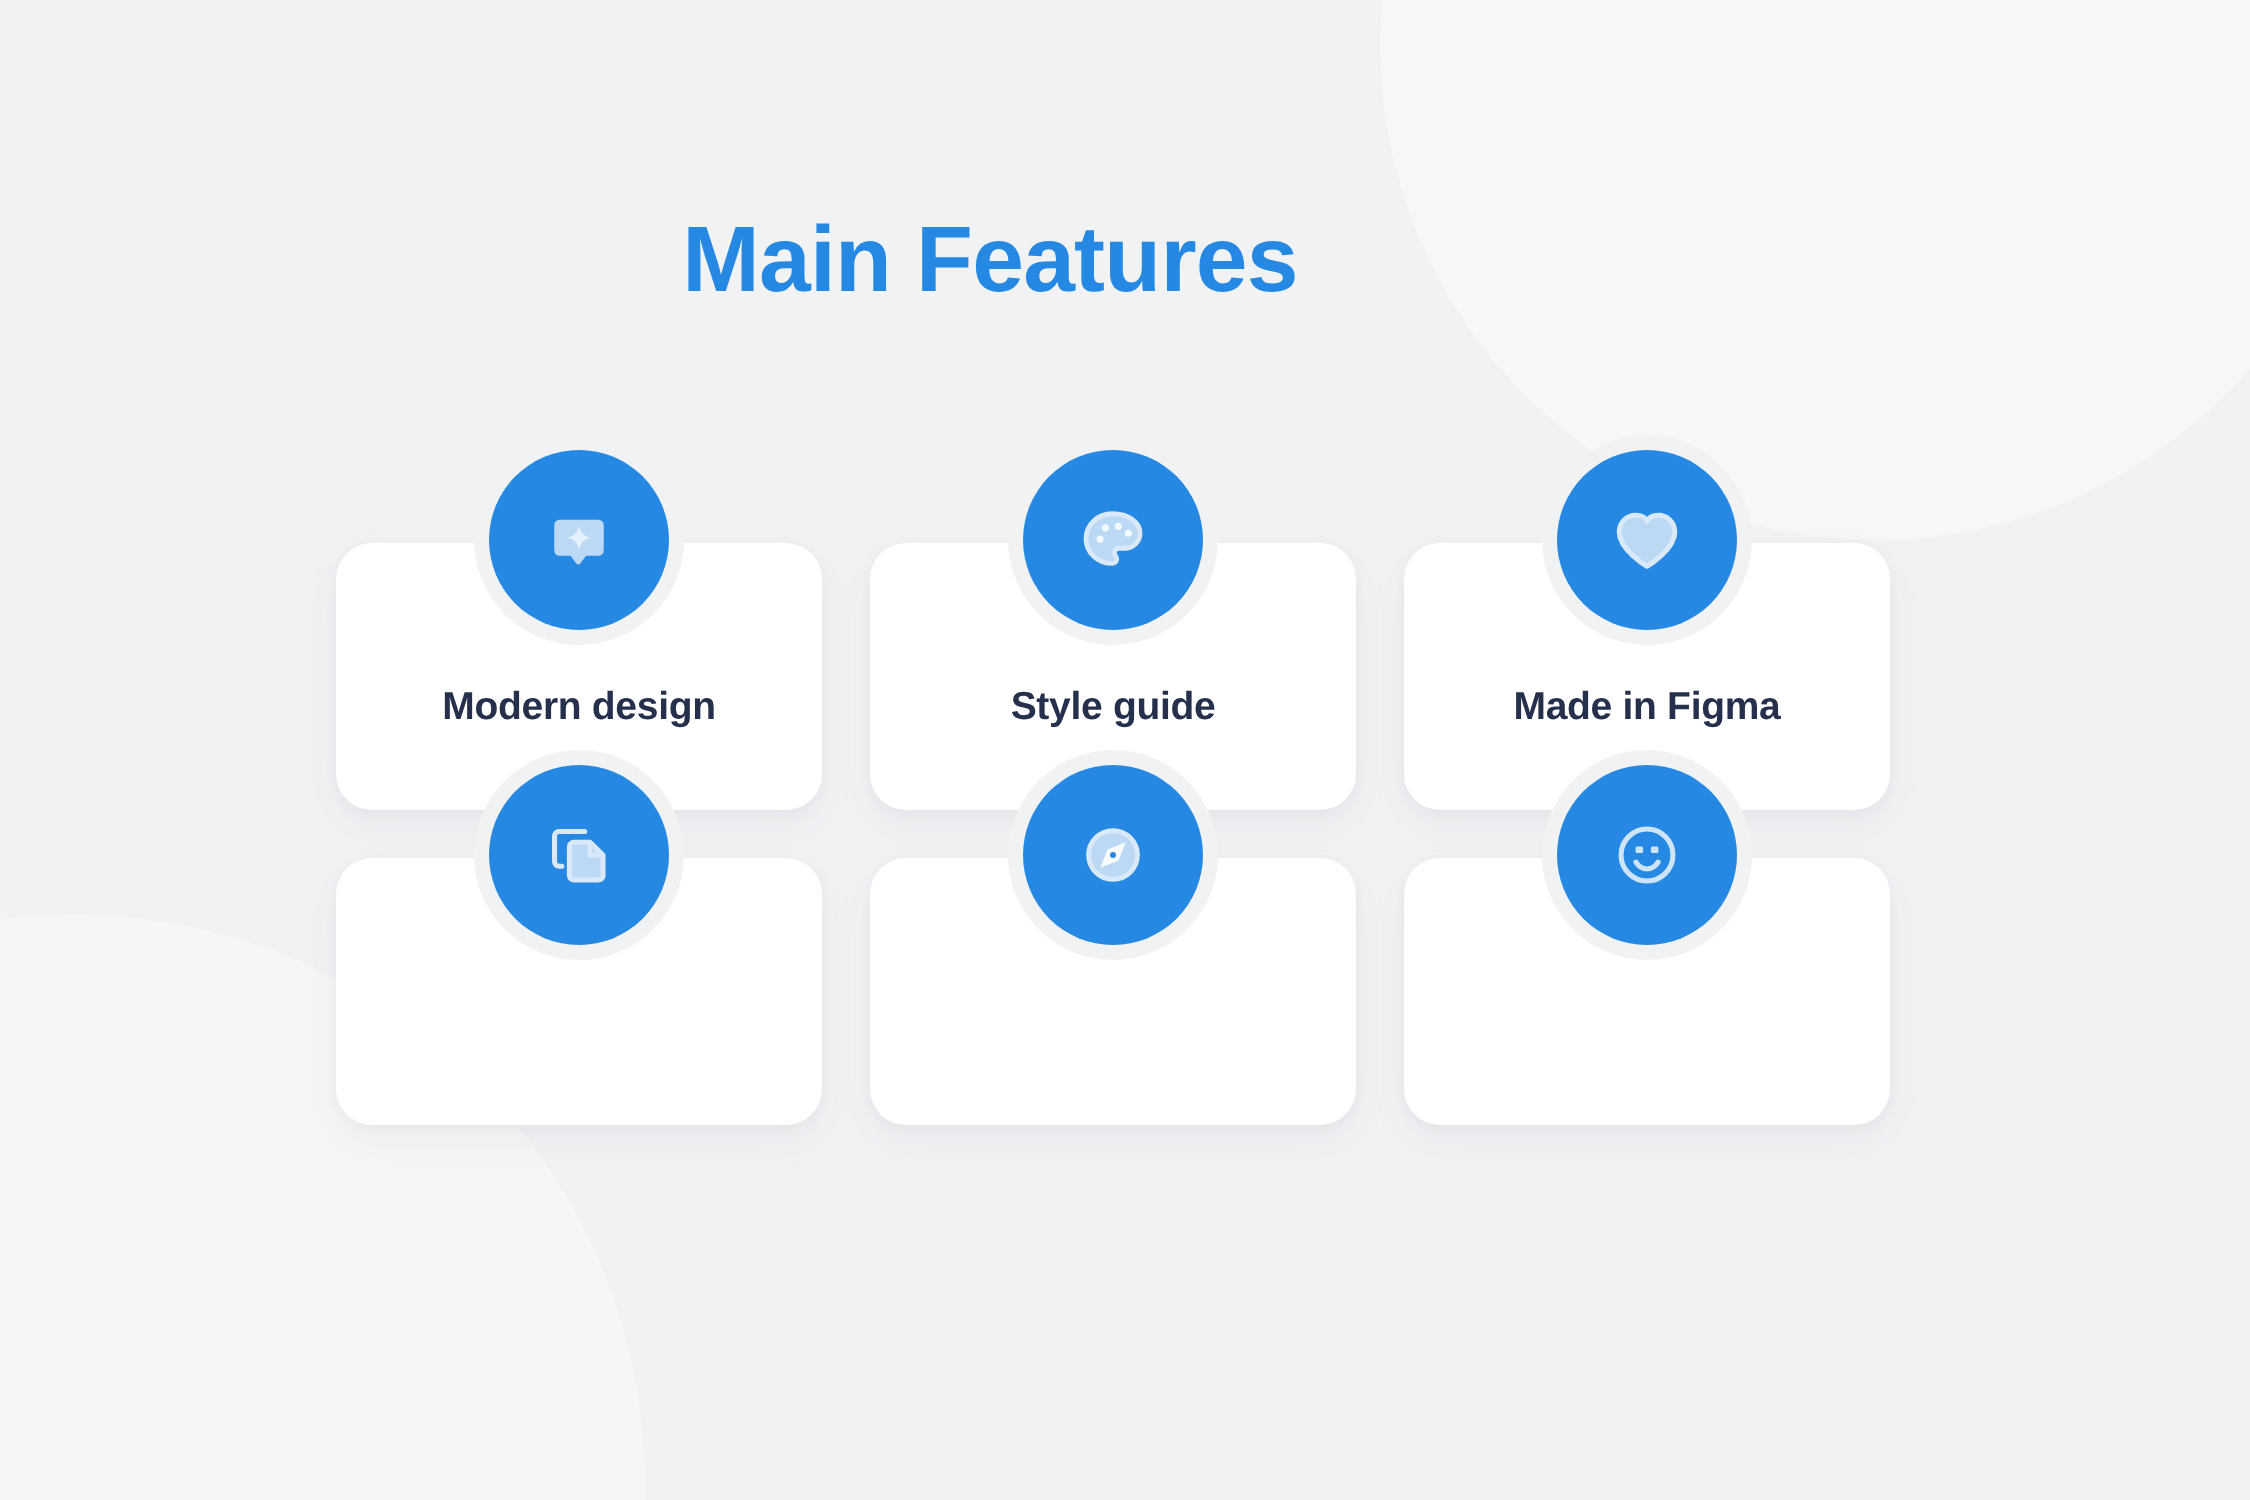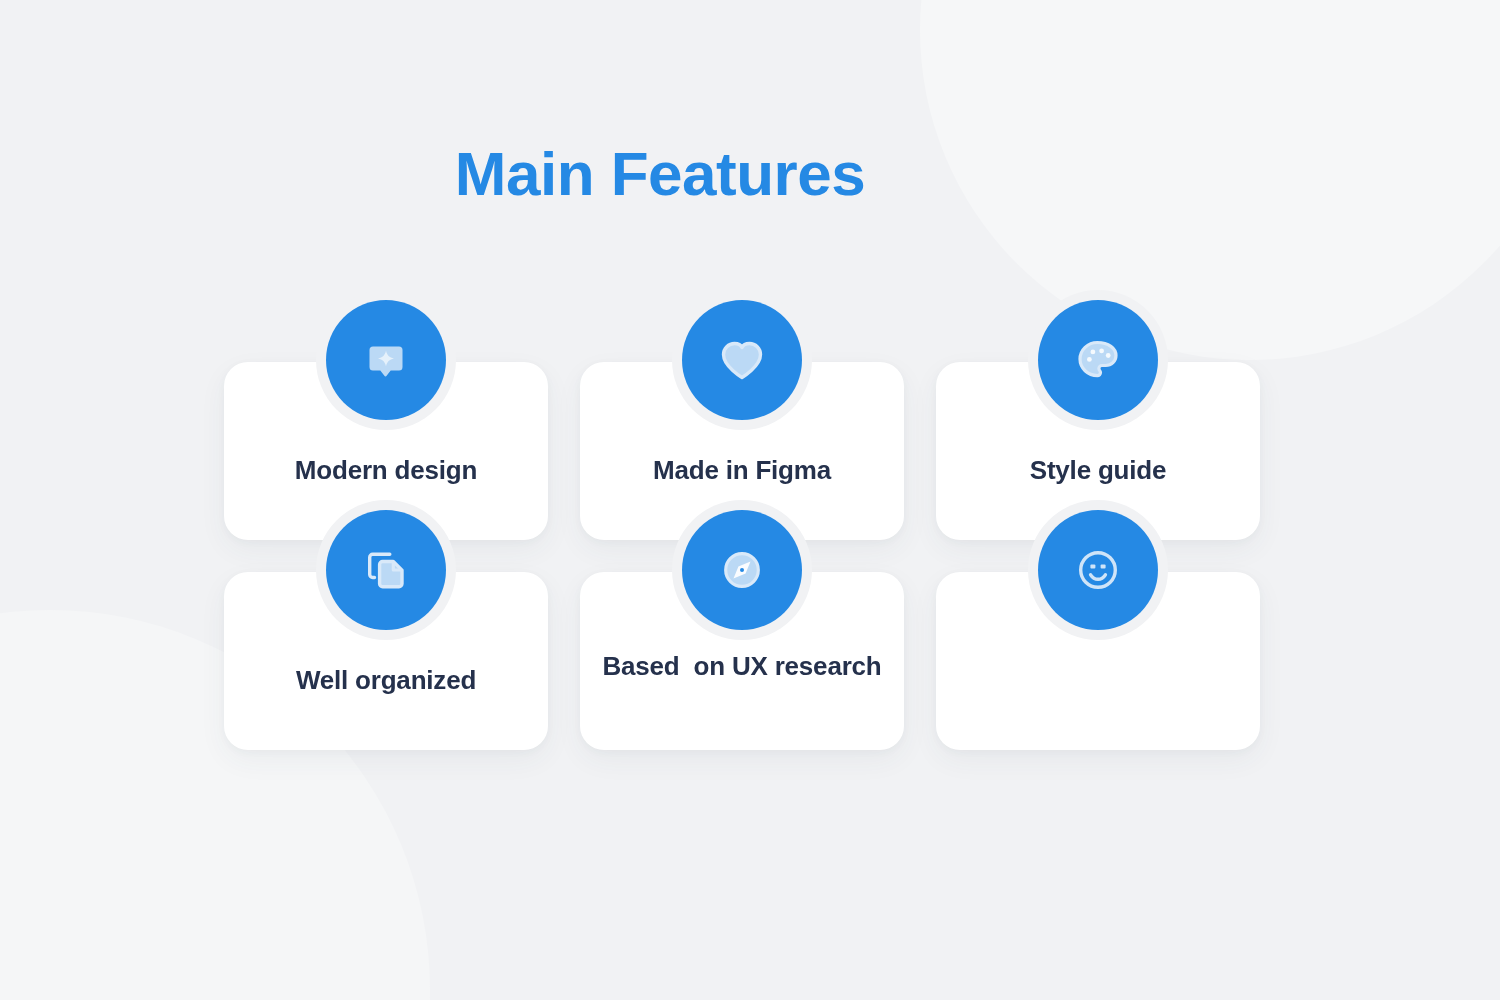--- a/index.html
+++ b/index.html
@@ -142,67 +142,65 @@
             <path d="M26 16.5c.9 4.6 3.4 7.1 8 8-4.6.9-7.1 3.4-8 8-.9-4.6-3.4-7.1-8-8 4.6-.9 7.1-3.4 8-8z" fill="#ffffff" fill-opacity="0.62"></path>
           </svg>
         </span>
       </div>
       <div class="card-label">Modern design</div>
     </div>
 
     <div class="card">
       <div class="badge">
         <span>
-          <svg width="54" height="54" viewBox="0 0 54 54" fill="none">
-            <path d="M27 44.5S8.5 33.6 8.5 21.6c0-6.3 5-11.1 11-11.1 3.6 0 6.5 1.7 7.5 4 1-2.3 3.9-4 7.5-4 6 0 11 4.8 11 11.1C45.5 33.6 27 44.5 27 44.5z" fill="#BBD9F5" stroke="#D9E9F9" stroke-width="3.4" stroke-linejoin="round"></path>
-          </svg>
-        </span>
-      </div>
-      <div class="card-label">Made in Figma</div>
-    </div>
-
-    <div class="card">
-      <div class="badge">
-        <span>
           <svg width="52" height="52" viewBox="0 0 52 52" fill="none">
             <path d="M25.4 8.5C15.8 8.5 8 15.9 8 25.1c0 9.1 7.8 16.5 17.4 16.5 1.7 0 3.1-1.3 3.1-3 0-.8-.3-1.5-.8-2-.5-.6-.8-1.3-.8-2.1 0-1.7 1.4-3 3.1-3h3.7c5.7 0 10.3-4.4 10.3-9.9 0-7.2-7.4-13.1-18.6-13.1z" fill="#BBD9F5" stroke="#D9E9F9" stroke-width="3.2" stroke-linejoin="round"></path>
             <circle cx="17.4" cy="25.4" r="2.4" fill="#ffffff" fill-opacity="0.85"></circle>
             <circle cx="20.9" cy="17.9" r="2.4" fill="#ffffff" fill-opacity="0.85"></circle>
             <circle cx="29.6" cy="16.9" r="2.4" fill="#ffffff" fill-opacity="0.85"></circle>
             <circle cx="36.2" cy="21.5" r="2.4" fill="#ffffff" fill-opacity="0.85"></circle>
           </svg>
         </span>
       </div>
       <div class="card-label">Style guide</div>
     </div>
 
     <div class="card">
       <div class="badge">
         <span>
+          <svg width="54" height="54" viewBox="0 0 54 54" fill="none">
+            <path d="M27 44.5S8.5 33.6 8.5 21.6c0-6.3 5-11.1 11-11.1 3.6 0 6.5 1.7 7.5 4 1-2.3 3.9-4 7.5-4 6 0 11 4.8 11 11.1C45.5 33.6 27 44.5 27 44.5z" fill="#BBD9F5" stroke="#D9E9F9" stroke-width="3.4" stroke-linejoin="round"></path>
+          </svg>
+        </span>
+      </div>
+      <div class="card-label">Made in Figma</div>
+    </div>
+
+    <div class="card">
+      <div class="badge">
+        <span>
           <svg width="52" height="52" viewBox="0 0 52 52" fill="none">
             <path d="M14.5 33.5h-1.8a3 3 0 0 1-3-3V13.3a3 3 0 0 1 3-3h17.1" fill="none" stroke="#D9E9F9" stroke-width="3.4" stroke-linecap="round" stroke-linejoin="round"></path>
             <path d="M22.6 17.5h10.7L42 26.1v13.6a3 3 0 0 1-3 3H22.6a3 3 0 0 1-3-3V20.5a3 3 0 0 1 3-3z" fill="#BBD9F5" stroke="#D9E9F9" stroke-width="3.4" stroke-linejoin="round"></path>
             <path d="M33.3 17.5V26h8.7" fill="none" stroke="#D9E9F9" stroke-width="3.2" stroke-linejoin="round"></path>
           </svg>
         </span>
       </div>
-      <div class="card-label">Well organized</div>
     </div>
 
     <div class="card two-line">
       <div class="badge">
         <span>
           <svg width="52" height="52" viewBox="0 0 52 52" fill="none">
             <circle cx="26" cy="26" r="16.3" fill="#BBD9F5" stroke="#D9E9F9" stroke-width="3.2"></circle>
             <path d="M34.5 17.5 29.6 29.6 17.5 34.5 22.4 22.4z" fill="#ffffff" fill-opacity="0.92"></path>
             <circle cx="26" cy="26" r="2" fill="#2589E4"></circle>
           </svg>
         </span>
       </div>
-      <div class="card-label">Based  on UX research</div>
     </div>
 
     <div class="card">
       <div class="badge">
         <span>
           <svg width="54" height="54" viewBox="0 0 54 54" fill="none">
             <circle cx="27" cy="27" r="17.3" fill="none" stroke="#CFE4F8" stroke-width="3.4"></circle>
             <rect x="19.4" y="21.4" width="5" height="4.2" rx="1" fill="#CFE4F8"></rect>
             <rect x="29.6" y="21.4" width="5" height="4.2" rx="1" fill="#CFE4F8"></rect>
             <path d="M19.6 31.8c1.9 3 4.4 4.5 7.4 4.5s5.5-1.5 7.4-4.5" fill="none" stroke="#CFE4F8" stroke-width="3.4" stroke-linecap="round"></path>

